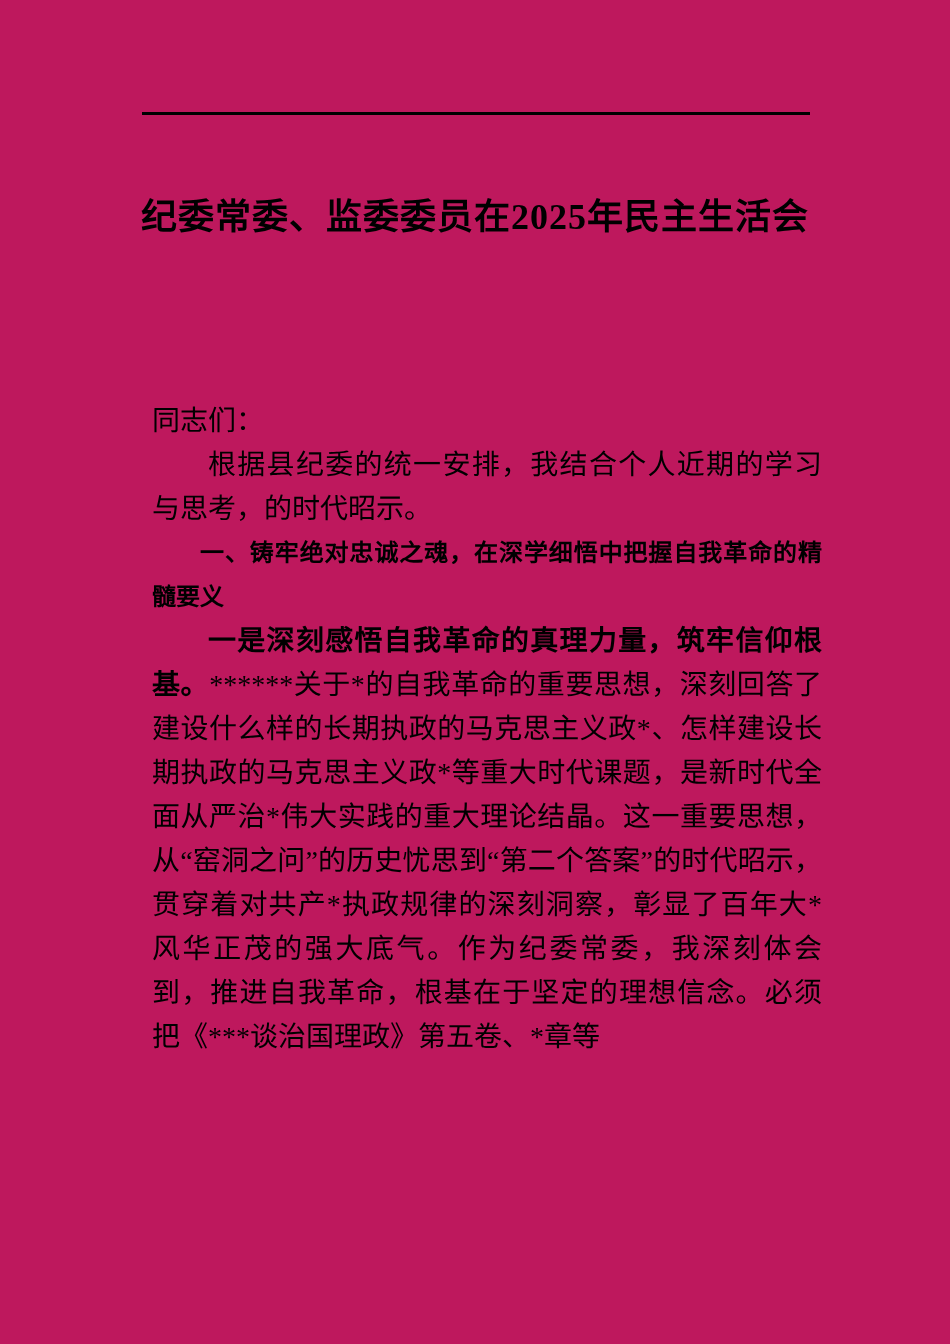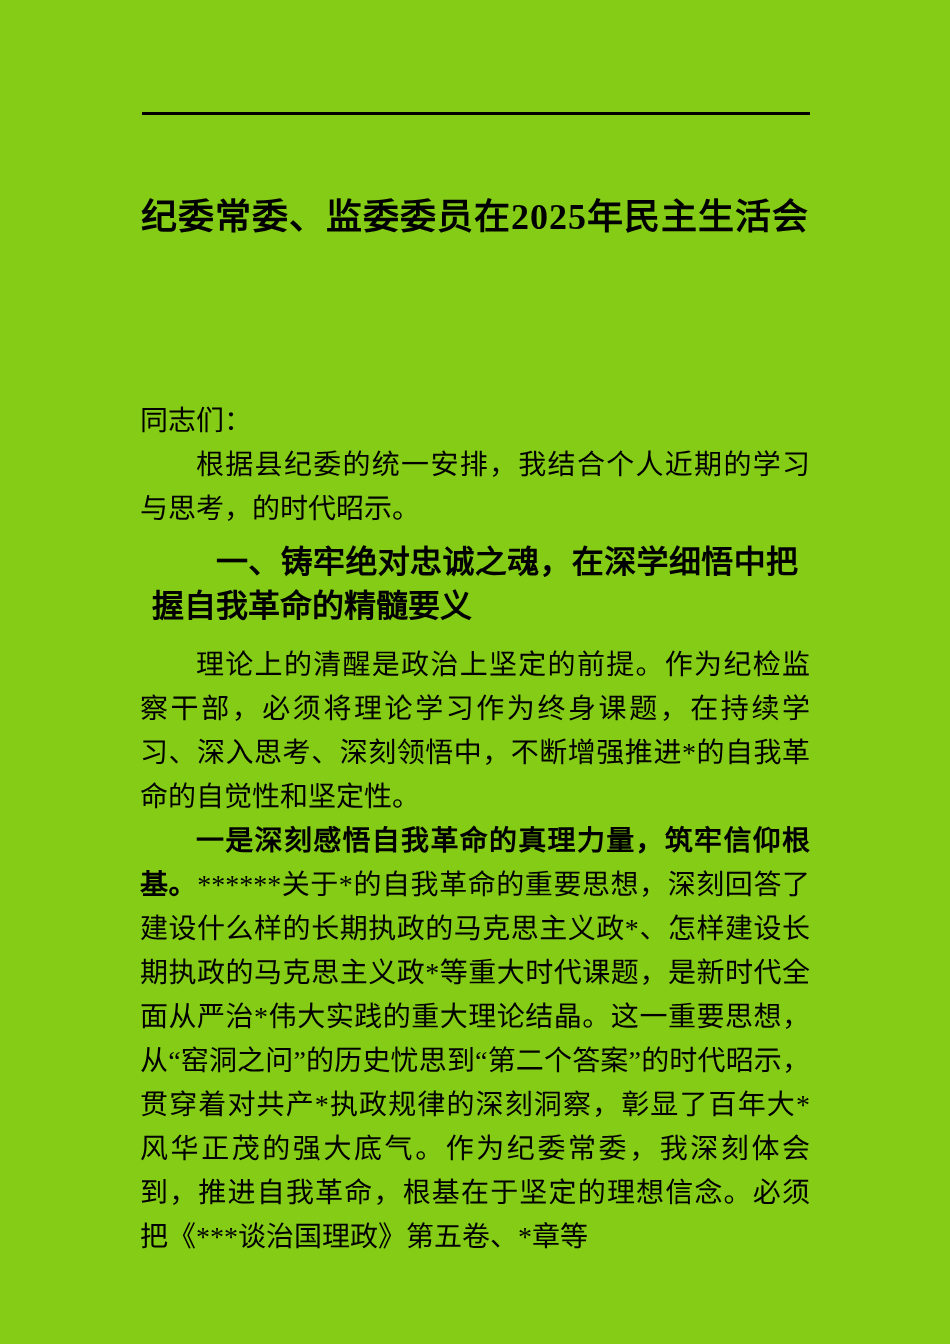--- a/index.html
+++ b/index.html
@@ -4,21 +4,21 @@
 <style>
   html, body {
     margin: 0;
     padding: 0;
     background: #ffffff;
   }
   .page {
     position: relative;
     width: 950px;
     height: 1344px;
-    background: #84cc16;
+    background: #be185d;
     color: #000000;
     overflow: hidden;
     font-family: "Liberation Serif", serif;
   }
   .header-rule {
     position: absolute;
     left: 142px;
     top: 112px;
     width: 668px;
     height: 0;
@@ -36,43 +36,43 @@
     font-size: 36px;
     line-height: 66px;
     letter-spacing: 1px;
   }
   .doc-title .title-line {
     display: block;
     white-space: nowrap;
   }
   .body-text {
     position: absolute;
-    left: 140px;
+    left: 152px;
     top: 399px;
     width: 670px;
     font-size: 28px;
     line-height: 44px;
     text-align: justify;
     text-justify: inter-character;
     word-break: break-all;
   }
   .body-text p {
     margin: 0;
     text-indent: 2em;
   }
   .body-text p.no-indent {
     text-indent: 0;
   }
   .section-heading {
-    margin: 12px;
+    margin: 0;
     text-indent: 2em;
-    font-size: 32px;
+    font-size: 24px;
     line-height: 44px;
     font-weight: 700;
-    font-family: Liberation Mono, monospace;
+    font-family: Liberation Sans, sans-serif;
     text-align: justify;
     word-break: break-all;
   }
   .point-lead {
     font-weight: 700;
     font-family: "Liberation Sans", sans-serif;
   }
 </style>
 </head>
 <body>
@@ -82,17 +82,16 @@
   <div class="header-rule"></div>
 
   <h1 class="doc-title">
     <span class="title-line">纪委常委、监委委员在2025年民主生活会</span>
   </h1>
 
   <div class="body-text">
     <p class="no-indent">同志们：</p>
     <p>根据县纪委的统一安排，我结合个人近期的学习与思考，的时代昭示。</p>
     <h2 class="section-heading">一、铸牢绝对忠诚之魂，在深学细悟中把握自我革命的精髓要义</h2>
-    <p>理论上的清醒是政治上坚定的前提。作为纪检监察干部，必须将理论学习作为终身课题，在持续学习、深入思考、深刻领悟中，不断增强推进*的自我革命的自觉性和坚定性。</p>
     <p><strong class="point-lead">一是深刻感悟自我革命的真理力量，筑牢信仰根基。</strong><span>******关于*的自我革命的重要思想，深刻回答了建设什么样的长期执政的马克思主义政*、怎样建设长期执政的马克思主义政*等重大时代课题，是新时代全面从严治*伟大实践的重大理论结晶。这一重要思想，从“窑洞之问”的历史忧思到“第二个答案”的时代昭示，贯穿着对共产*执政规律的深刻洞察，彰显了百年大*风华正茂的强大底气。作为纪委常委，我深刻体会到，推进自我革命，根基在于坚定的理想信念。必须把《***谈治国理政》第五卷、*章等</span></p>
   </div>
 
 </div>
 
 </body></html>

